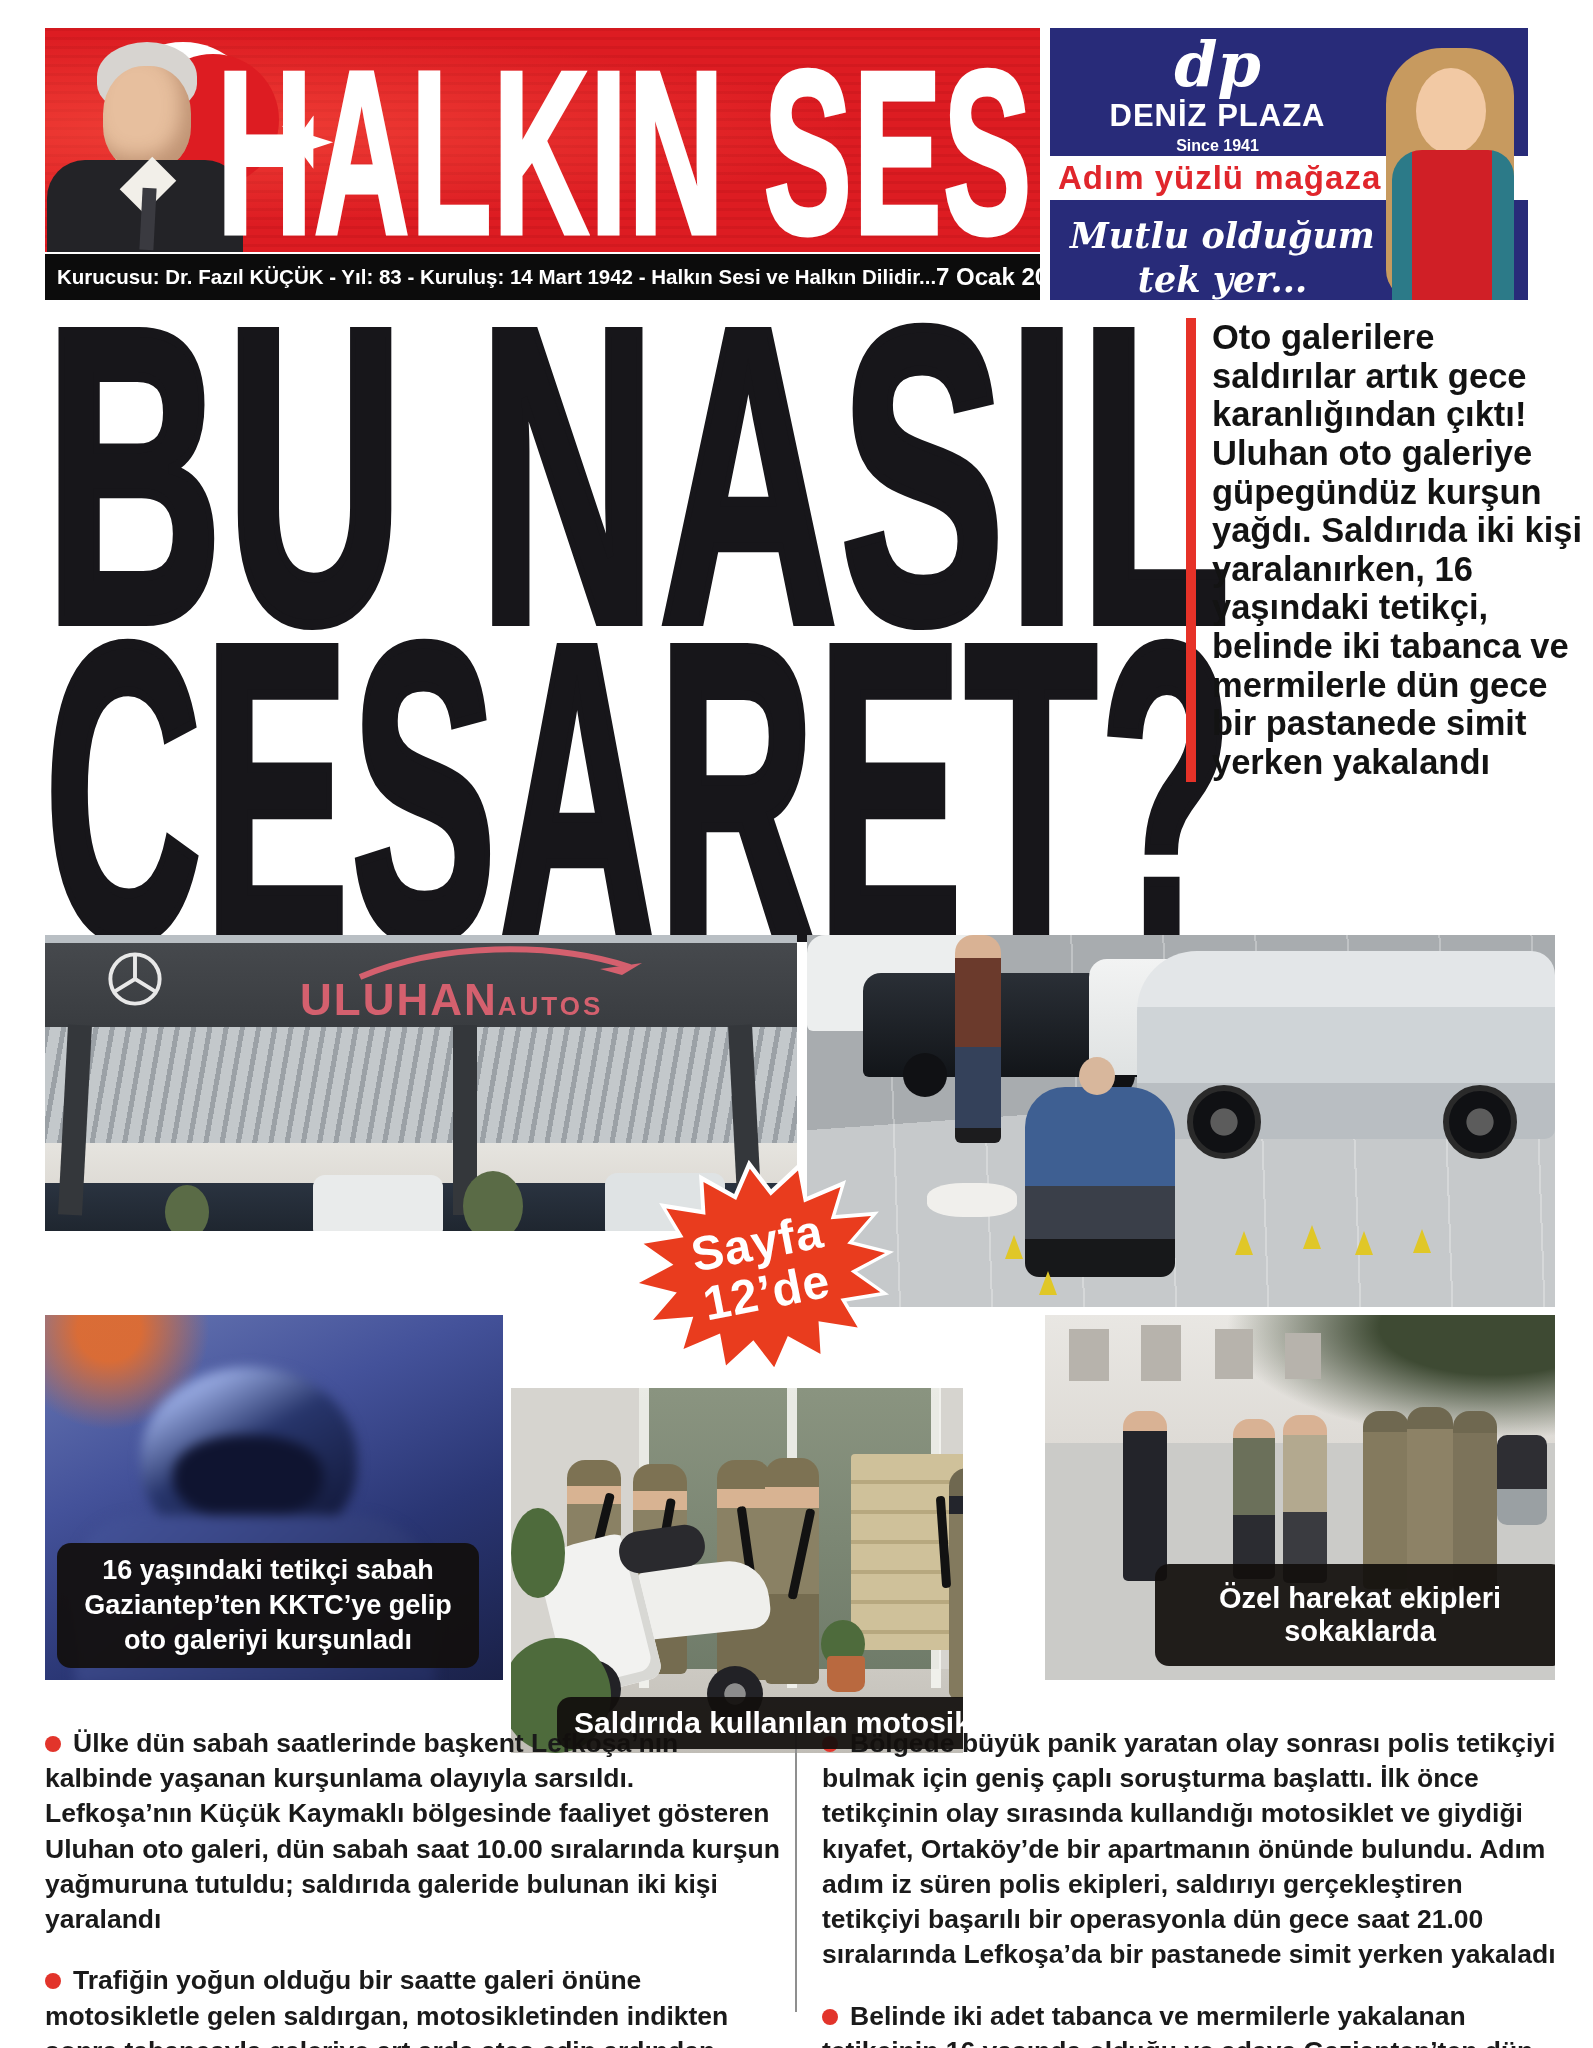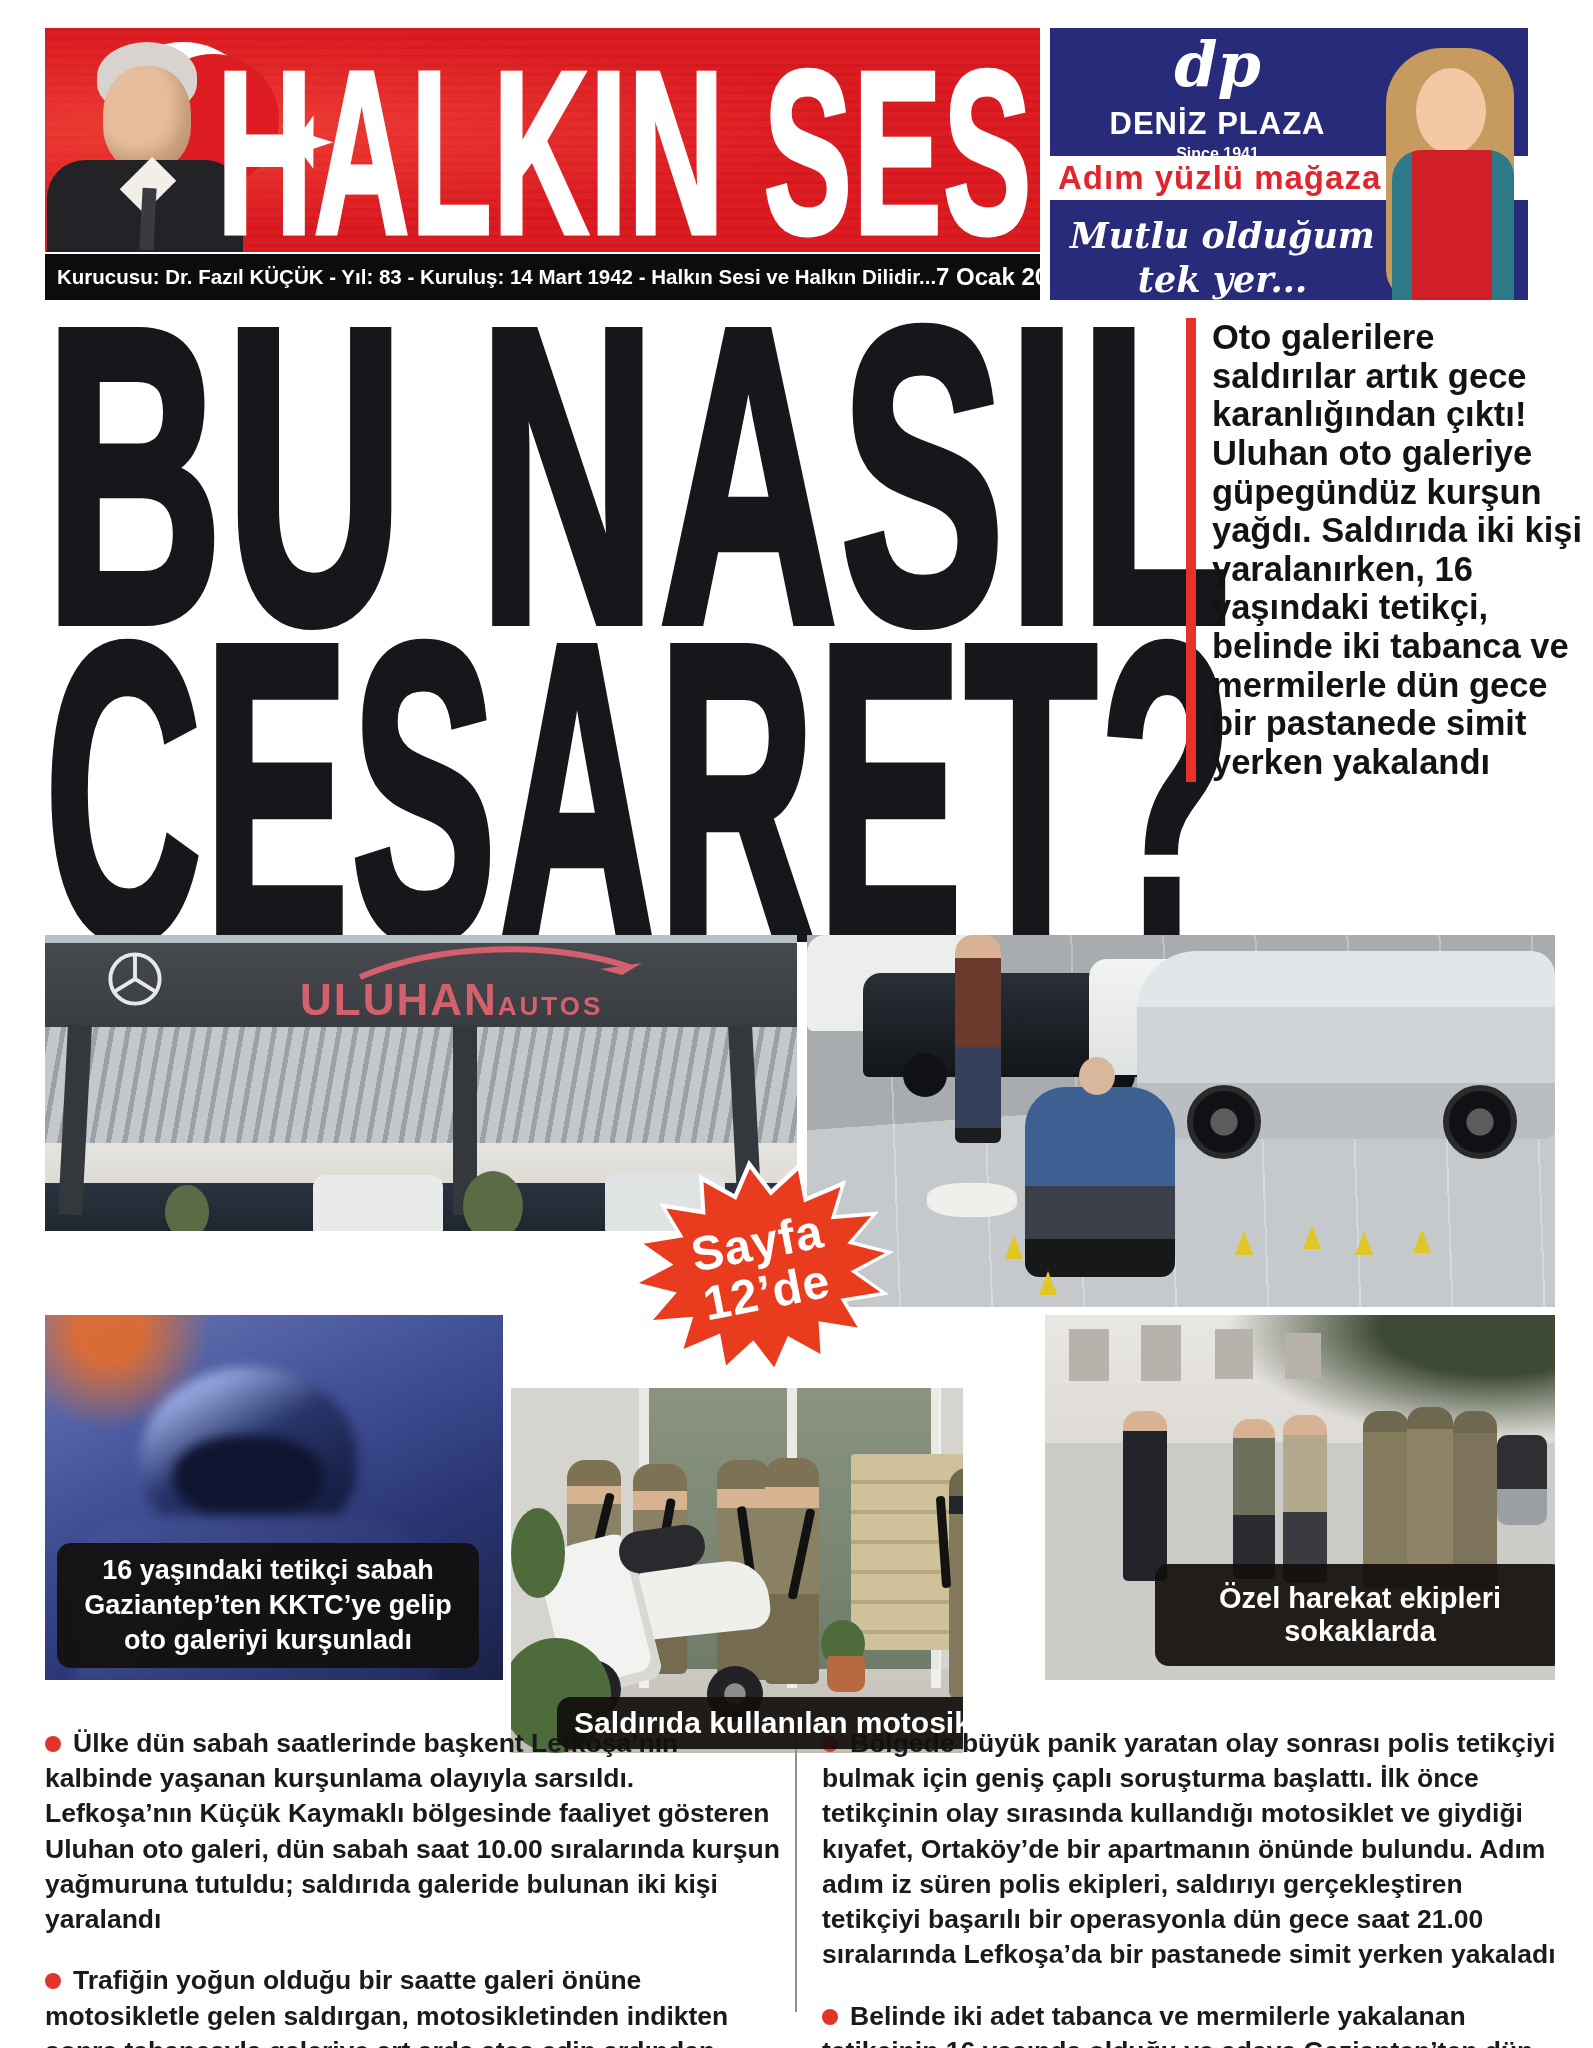--- a/index.html
+++ b/index.html
@@ -30,21 +30,21 @@
 
   .info-bar{position:absolute;left:45px;top:254px;width:995px;height:46px;background:#0c0c0c;color:#fff;
     display:flex;justify-content:space-between;align-items:center;padding:0 12px;box-sizing:border-box;}
   .info-founder{font-size:20.5px;font-weight:bold;white-space:nowrap;}
   .info-right{display:flex;gap:34px;font-size:24px;font-weight:bold;white-space:nowrap;}
 
   
   .ad{position:absolute;left:1050px;top:28px;width:478px;height:272px;background:#282b79;overflow:hidden;color:#fff;}
   .ad-left{position:absolute;left:0;top:0;width:335px;text-align:center;}
   .ad-dp{font-family:"DejaVu Serif",serif;font-style:italic;font-weight:bold;font-size:62px;line-height:1;margin-top:6px;}
-  .ad-brand{font-size:31px;font-weight:bold;letter-spacing:1px;margin-top:10px;}
+  .ad-brand{font-size:31px;font-weight:bold;letter-spacing:1px;margin-top:2px;}
   .ad-since{font-size:16px;font-weight:bold;margin-top:3px;}
   .ad-strip{position:absolute;left:0;top:128px;width:478px;height:44px;background:#fff;display:flex;align-items:center;}
   .ad-tagline{color:#e0262c;font-size:33px;font-weight:bold;letter-spacing:1px;padding-left:8px;white-space:nowrap;}
   .ad-slogan{position:absolute;left:0;top:186px;width:345px;text-align:center;font-family:"DejaVu Serif",serif;
     font-style:italic;font-weight:bold;font-size:35px;line-height:1.25;}
   .girl{position:absolute;right:2px;top:20px;width:152px;height:252px;}
   .girl .hair{position:absolute;left:12px;top:0;width:128px;height:252px;background:#c79a5f;border-radius:56px 48px 24px 30px;}
   .girl .face{position:absolute;left:42px;top:20px;width:70px;height:86px;background:#f2c9a4;border-radius:50%;}
   .girl .shirt{position:absolute;left:18px;top:102px;width:122px;height:150px;border-radius:30px 26px 0 0;
     background:linear-gradient(90deg,#2c7a88 0 16%,#d01f26 16% 82%,#2c7a88 82%);}

